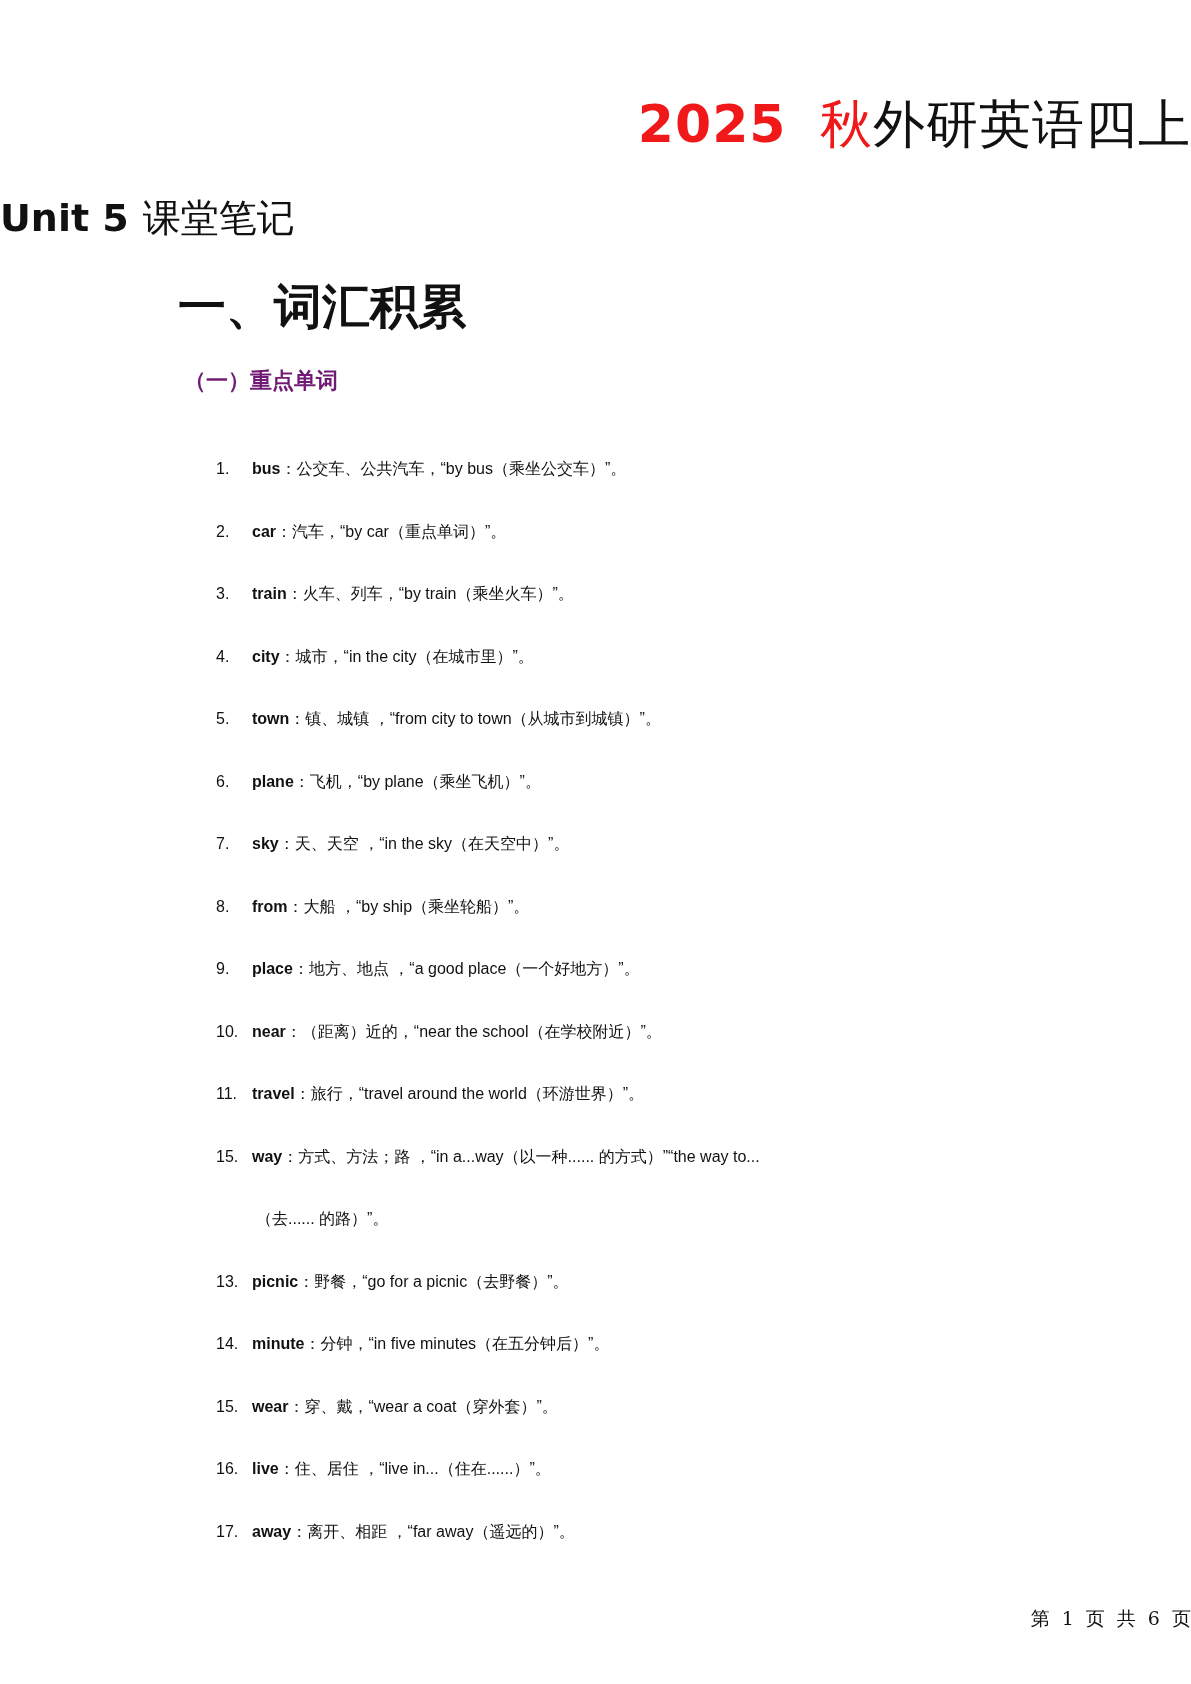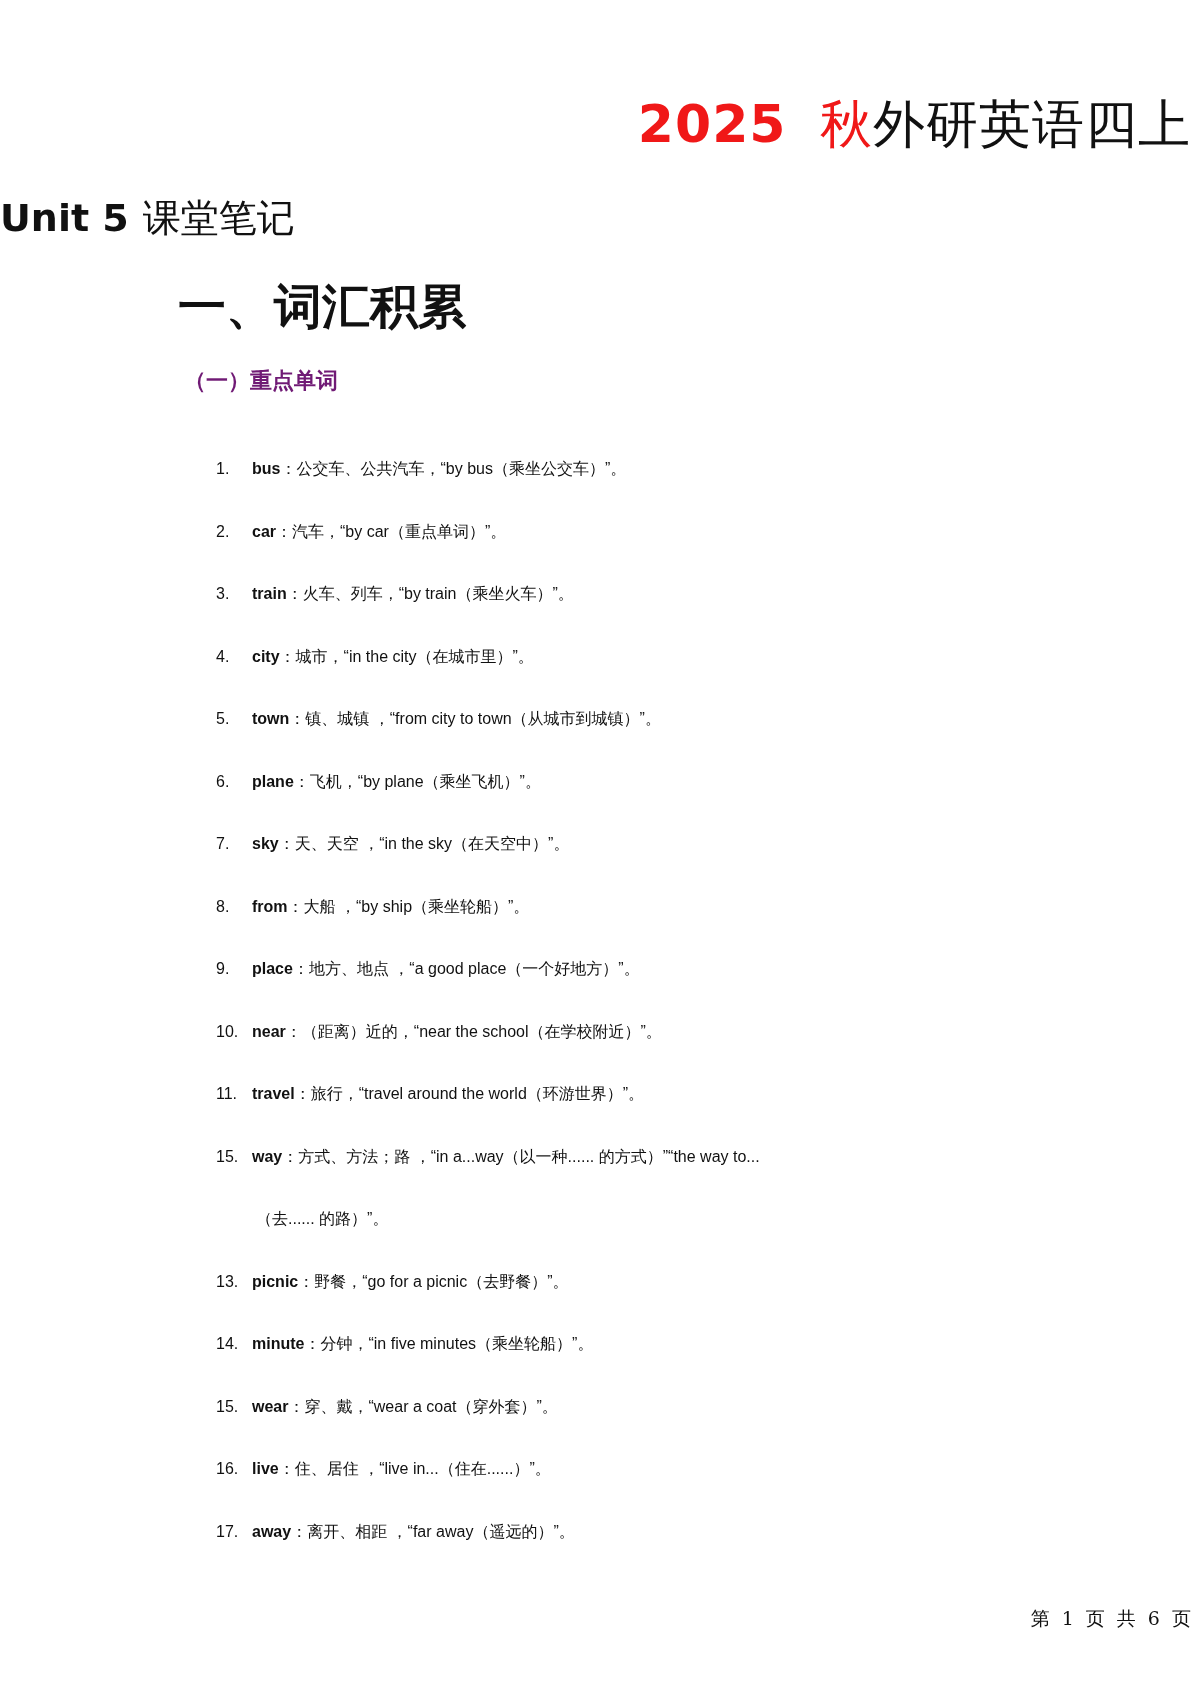--- a/index.html
+++ b/index.html
@@ -114,20 +114,20 @@
     <li class="vocab-item"><span class="num">4.</span><span class="word">city</span><span>：城市，“in the city（在城市里）”。</span></li>
     <li class="vocab-item"><span class="num">5.</span><span class="word">town</span><span>：镇、城镇 ，“from city to town（从城市到城镇）”。</span></li>
     <li class="vocab-item"><span class="num">6.</span><span class="word">plane</span><span>：飞机，“by plane（乘坐飞机）”。</span></li>
     <li class="vocab-item"><span class="num">7.</span><span class="word">sky</span><span>：天、天空 ，“in the sky（在天空中）”。</span></li>
     <li class="vocab-item"><span class="num">8.</span><span class="word">from</span><span>：大船 ，“by ship（乘坐轮船）”。</span></li>
     <li class="vocab-item"><span class="num">9.</span><span class="word">place</span><span>：地方、地点 ，“a good place（一个好地方）”。</span></li>
     <li class="vocab-item"><span class="num">10.</span><span class="word">near</span><span>：（距离）近的，“near the school（在学校附近）”。</span></li>
     <li class="vocab-item"><span class="num">11.</span><span class="word">travel</span><span>：旅行，“travel around the world（环游世界）”。</span></li>
     <li class="vocab-item"><span class="num">15.</span><span class="word">way</span><span>：方式、方法；路 ，“in a...way（以一种...... 的方式）”“the way to...</span><span class="cont">（去...... 的路）”。</span></li>
     <li class="vocab-item"><span class="num">13.</span><span class="word">picnic</span><span>：野餐，“go for a picnic（去野餐）”。</span></li>
-    <li class="vocab-item"><span class="num">14.</span><span class="word">minute</span><span>：分钟，“in five minutes（乘坐轮船）”。</span></li>
+    <li class="vocab-item"><span class="num">14.</span><span class="word">minute</span><span>：分钟，“in five minutes（在五分钟后）”。</span></li>
     <li class="vocab-item"><span class="num">15.</span><span class="word">wear</span><span>：穿、戴，“wear a coat（穿外套）”。</span></li>
     <li class="vocab-item"><span class="num">16.</span><span class="word">live</span><span>：住、居住 ，“live in...（住在......）”。</span></li>
     <li class="vocab-item"><span class="num">17.</span><span class="word">away</span><span>：离开、相距 ，“far away（遥远的）”。</span></li>
   </ol>
 
   <div class="footer">第 1 页 共 6 页</div>
 </div>
 
 </body></html>

